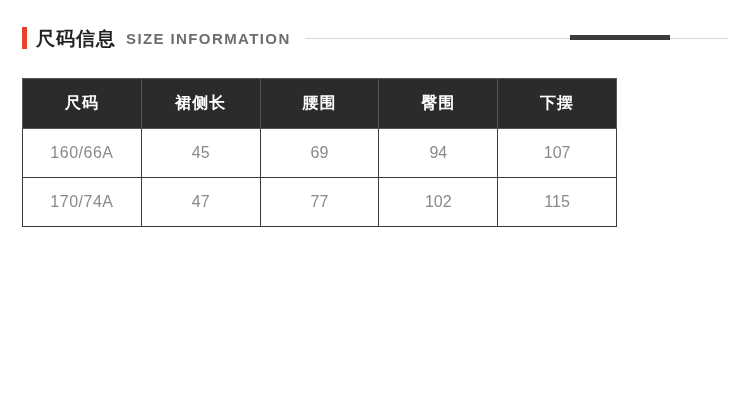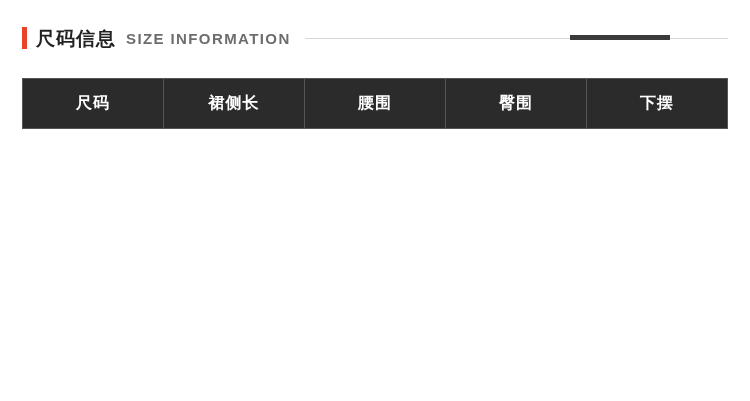--- a/index.html
+++ b/index.html
@@ -82,21 +82,21 @@
 
   
   .table-wrap {
     position: absolute;
     left: 22px;
     top: 78px;
     width: 706px;
   }
   table.size-table {
     border-collapse: collapse;
-    width: 706px;
+    width: 595px;
     table-layout: fixed;
   }
   table.size-table th,
   table.size-table td {
     text-align: center;
     vertical-align: middle;
     border: 1px solid #4a4a4a;
     height: 48px;
     padding: 0;
   }
@@ -141,17 +141,31 @@
       <thead>
         <tr>
           <th>尺码</th>
           <th>裙侧长</th>
           <th>腰围</th>
           <th>臀围</th>
           <th>下摆</th>
         </tr>
       </thead>
       <tbody>
+        <tr>
+          <td class="first-col">160/66A</td>
+          <td>45</td>
+          <td>69</td>
+          <td>94</td>
+          <td>107</td>
+        </tr>
+        <tr>
+          <td class="first-col">170/74A</td>
+          <td>47</td>
+          <td>77</td>
+          <td>102</td>
+          <td>115</td>
+        </tr>
       </tbody>
     </table>
   </div>
 
 </div>
 
 </body></html>

